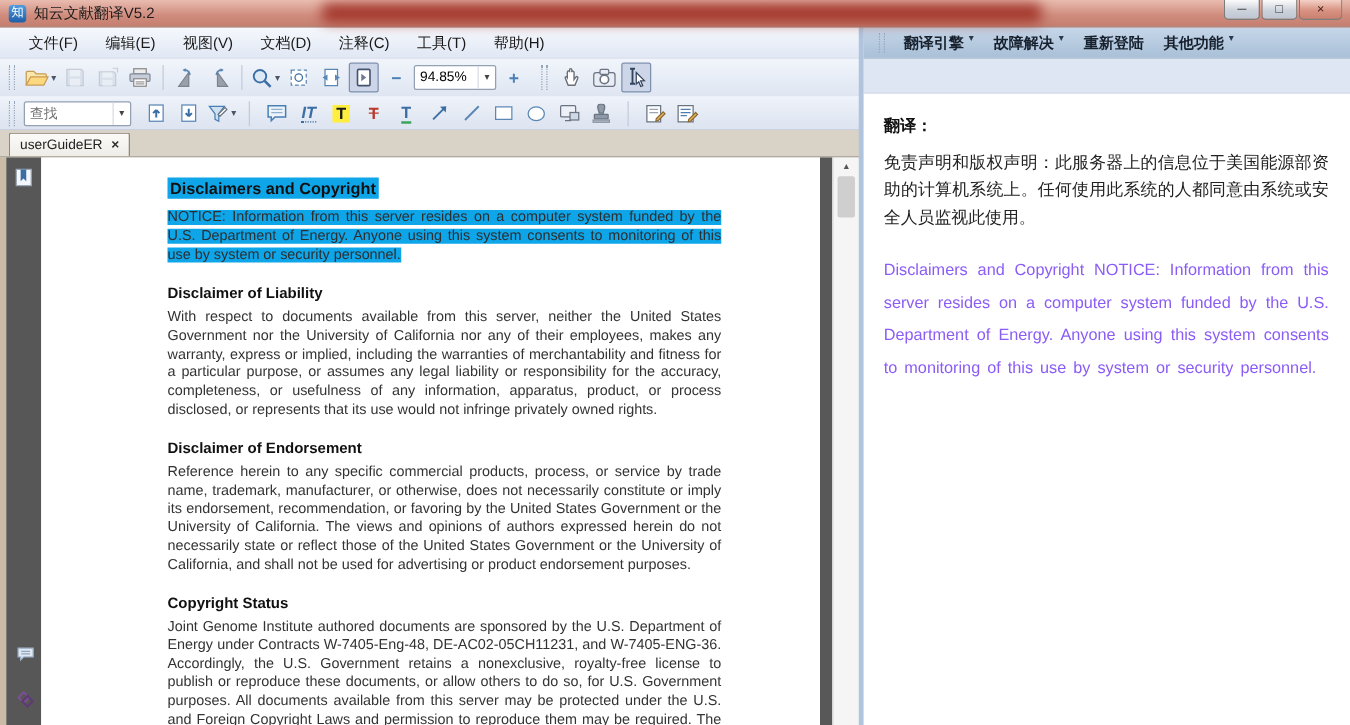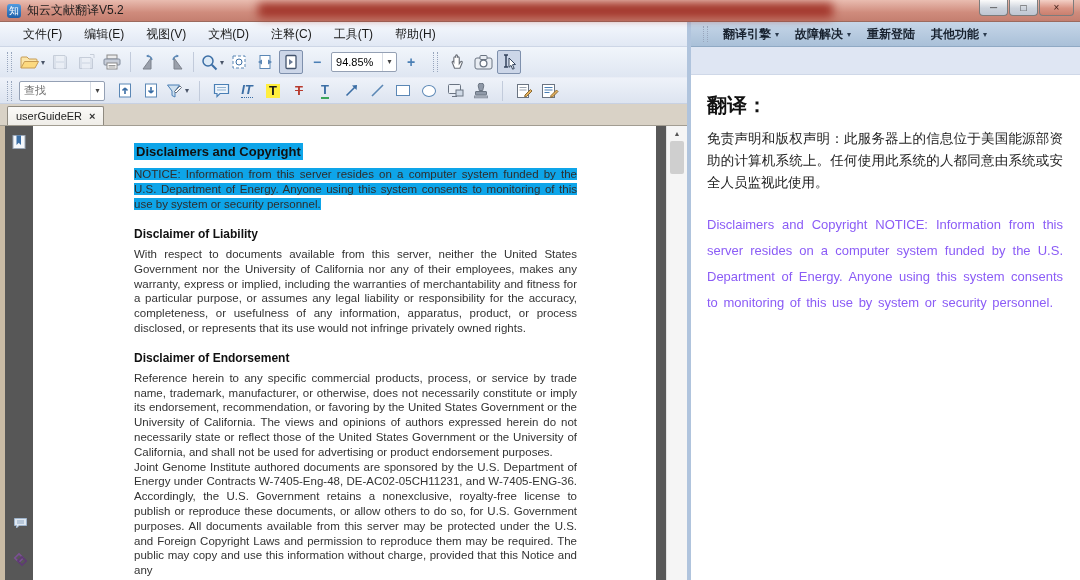--- a/index.html
+++ b/index.html
@@ -25,21 +25,21 @@
   .menubar { position:absolute; left:0; top:22px; width:688px; height:25px;
     background:linear-gradient(#f5f8fd,#e1e8f4); border-bottom:1px solid #cdd6e6;
     display:flex; align-items:center; font-size:12px; color:#1a1a1a; padding-left:12px; }
   .menu-item { padding:3px 11px; }
 
   
   .panel-toolbar { position:absolute; left:691px; top:22px; width:389px; height:25px;
     background:linear-gradient(#c6d6e8,#a9c0d8); border-bottom:1px solid #8fa9c4;
     display:flex; align-items:center; gap:4px; font-size:12px; font-weight:bold; color:#17212e; padding-left:10px; }
   .panel-toolbar .grip { height:16px; }
-  .pt-item { display:flex; align-items:center; gap:4px; padding:2px 6px; }
+  .pt-item { display:flex; gap:4px; padding:2px 6px; }
   .pt-arrow { font-size:8px; color:#2a3a4d; }
 
   
   .toolbar1 { position:absolute; left:0; top:47px; width:688px; height:30px;
     background:linear-gradient(#f1f5fb,#dfe6f2); display:flex; align-items:center; padding-left:5px; gap:2px; }
   .toolbar2 { position:absolute; left:0; top:77px; width:688px; height:27px;
     background:linear-gradient(#eef2f9,#dde4f0); border-top:1px solid #e9edf6; border-bottom:1px solid #c8d1e2;
     display:flex; align-items:center; padding-left:5px; gap:2px; }
   .grip { width:5px; height:20px; border-left:1px dotted #98a6bd; border-right:1px dotted #98a6bd; margin:0 5px 0 2px; }
   .tbtn { min-width:24px; height:24px; display:flex; align-items:center; justify-content:center;
@@ -83,21 +83,21 @@
   .doc-text { position:absolute; left:101px; top:16px; width:443px; color:#2e2e2e; }
   .doc-h1 { font-size:13px; font-weight:bold; color:#111; display:inline-block; padding:1px 2px; }
   .hl { background:#0ea5e9; }
   .doc-notice { margin-top:7px; font-size:11.5px; line-height:15px; text-align:justify; }
   .doc-h2 { font-size:12px; font-weight:bold; color:#111; margin-top:15px; margin-bottom:6px; }
   .doc-p { font-size:11.5px; line-height:14.8px; text-align:justify; color:#333; }
 
   
   .panel-strip { position:absolute; left:691px; top:47px; width:389px; height:28px; background:#dfe6f3; border-bottom:1px solid #cfd8e8; }
   .rightpanel { position:absolute; left:691px; top:75px; width:389px; height:505px; background:#fff; padding:17px 17px 0 16px; }
-  .rp-h { font-size:20px; font-weight:bold; color:#111; margin-bottom:9px; }
+  .rp-h { font-size:13px; font-weight:bold; color:#111; margin-bottom:9px; }
   .rp-cn { font-size:13.5px; line-height:22px; color:#222; text-align:justify; margin-bottom:18px; }
   .rp-en { font-size:13px; line-height:26px; color:#8b5cf6; text-align:justify; word-spacing:2px; }
 
   svg { display:block; }
 </style>
 </head>
 <body>
 
 <div class="titlebar">
   <div class="title-blur"></div>
@@ -450,20 +450,21 @@
   <div class="doc-text">
     <div class="doc-h1 hl">Disclaimers and Copyright</div>
     <div class="doc-notice"><span class="hl">NOTICE: Information from this server resides on a computer system funded by the U.S. Department of Energy. Anyone using this system consents to monitoring of this use by system or security personnel.</span></div>
 
     <div class="doc-h2">Disclaimer of Liability</div>
     <div class="doc-p">With respect to documents available from this server, neither the United States Government nor the University of California nor any of their employees, makes any warranty, express or implied, including the warranties of merchantability and fitness for a particular purpose, or assumes any legal liability or responsibility for the accuracy, completeness, or usefulness of any information, apparatus, product, or process disclosed, or represents that its use would not infringe privately owned rights.</div>
 
     <div class="doc-h2">Disclaimer of Endorsement</div>
     <div class="doc-p">Reference herein to any specific commercial products, process, or service by trade name, trademark, manufacturer, or otherwise, does not necessarily constitute or imply its endorsement, recommendation, or favoring by the United States Government or the University of California. The views and opinions of authors expressed herein do not necessarily state or reflect those of the United States Government or the University of California, and shall not be used for advertising or product endorsement purposes.</div>
 
+    <div class="doc-h2">Copyright Status</div>
     <div class="doc-p">Joint Genome Institute authored documents are sponsored by the U.S. Department of Energy under Contracts W-7405-Eng-48, DE-AC02-05CH11231, and W-7405-ENG-36. Accordingly, the U.S. Government retains a nonexclusive, royalty-free license to publish or reproduce these documents, or allow others to do so, for U.S. Government purposes. All documents available from this server may be protected under the U.S. and Foreign Copyright Laws and permission to reproduce them may be required. The public may copy and use this information without charge, provided that this Notice and any</div>
   </div>
 </div>
 
 <div class="dark-strip"></div>
 
 <div class="vscroll">
   <div class="up">▲</div>
   <div class="thumb"></div>
 </div>

